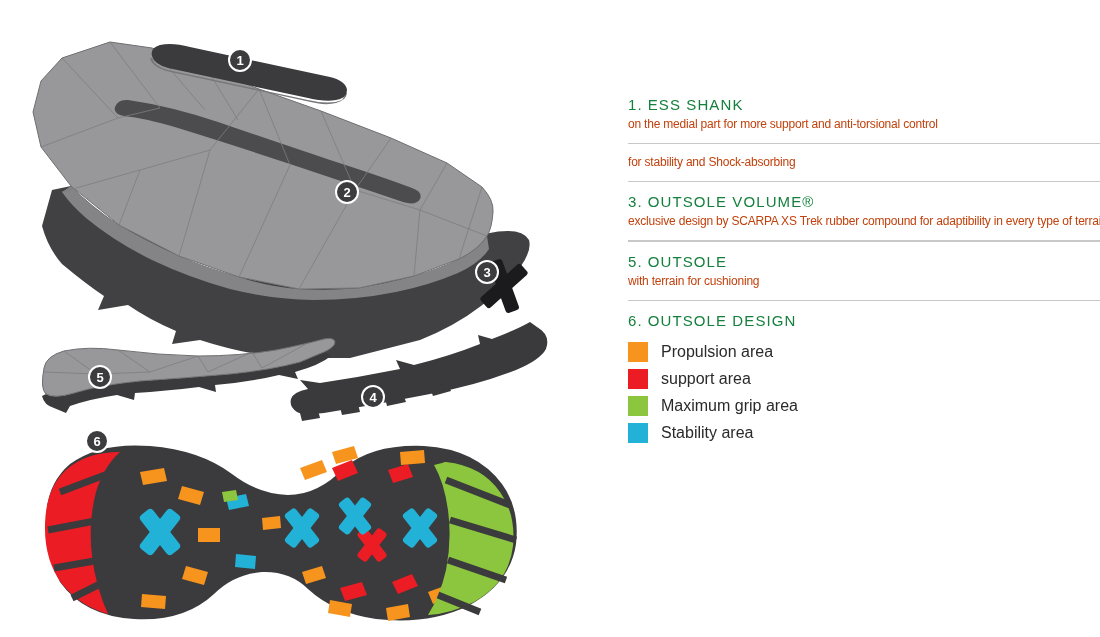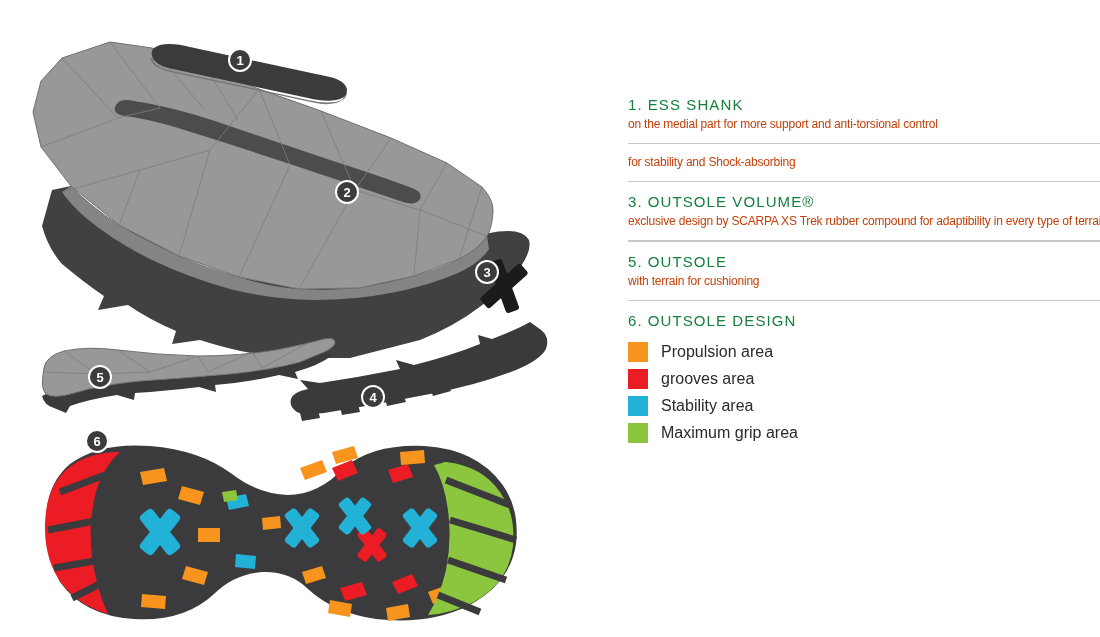--- a/index.html
+++ b/index.html
@@ -221,27 +221,27 @@
     <div class="block">
       <h3 class="item-heading"><span class="item-num">6.</span><span>OUTSOLE DESIGN</span></h3>
 
       <div class="legend">
         <div class="legend-row">
           <span class="swatch" style="background-color: rgb(247, 148, 30);"></span>
           <span class="legend-label">Propulsion area</span>
         </div>
         <div class="legend-row">
           <span class="swatch" style="background-color: rgb(236, 28, 36);"></span>
-          <span class="legend-label">grooves area</span>
+          <span class="legend-label">support area</span>
+        </div>
+        <div class="legend-row">
+          <span class="swatch" style="background-color: rgb(140, 198, 62);"></span>
+          <span class="legend-label">Maximum grip area</span>
         </div>
         <div class="legend-row">
           <span class="swatch" style="background-color: rgb(35, 178, 215);"></span>
           <span class="legend-label">Stability area</span>
         </div>
-        <div class="legend-row">
-          <span class="swatch" style="background-color: rgb(140, 198, 62);"></span>
-          <span class="legend-label">Maximum grip area</span>
-        </div>
       </div>
     </div>
 
   </div>
 </div>
 
 </body></html>

